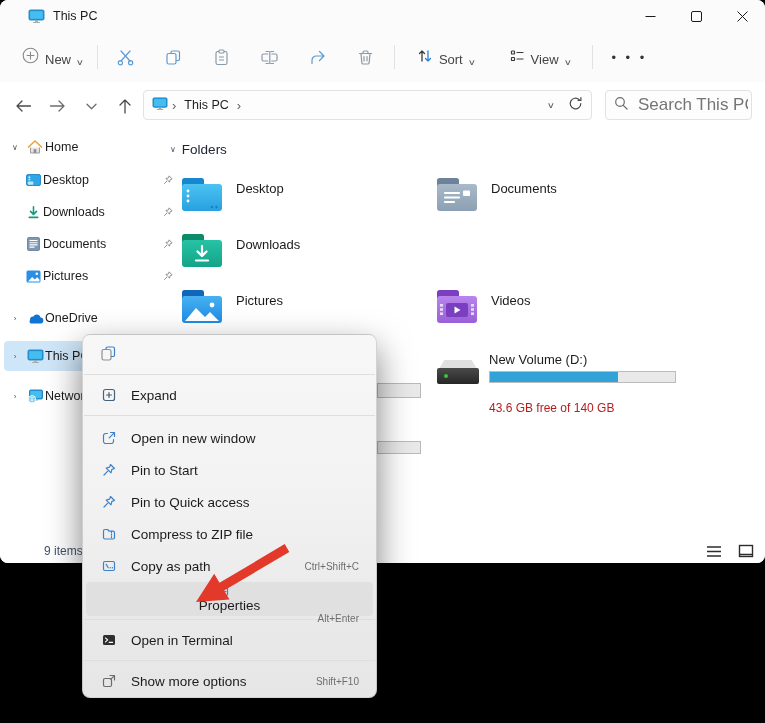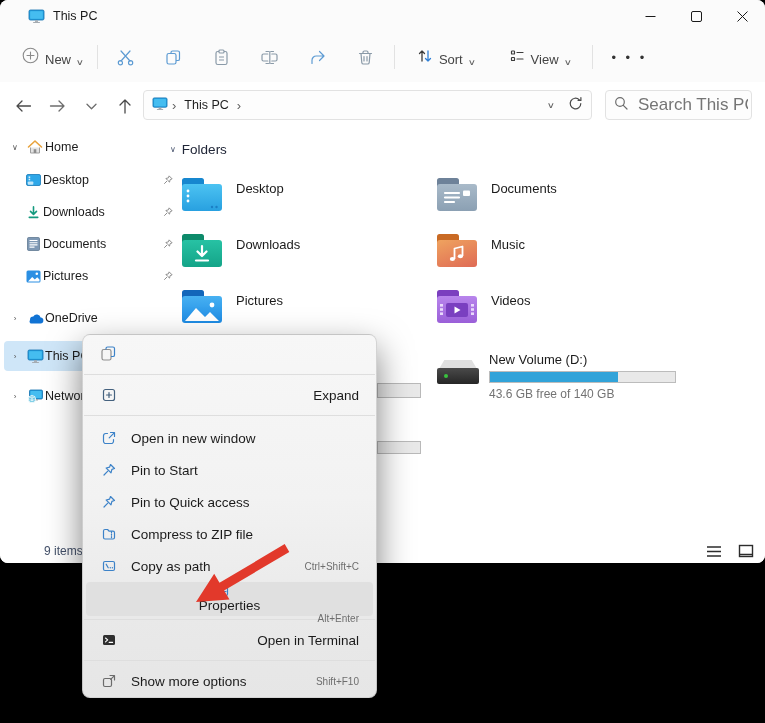--- a/index.html
+++ b/index.html
@@ -66,39 +66,39 @@
   .drive-ic{width:42px;height:30px;position:relative;flex:0 0 42px;margin-top:8px;}
   .drive-top{position:absolute;left:2px;top:0;width:38px;height:9px;background:#e0e0e0;
              clip-path:polygon(14% 0,86% 0,100% 100%,0 100%);}
   .drive-front{position:absolute;left:0;top:8px;width:42px;height:16px;border-radius:2px;
                background:linear-gradient(180deg,#4a4a4a,#262626);}
   .drive-led{position:absolute;left:7px;top:14px;width:4px;height:4px;border-radius:50%;background:#39c23e;}
   .drive-info{margin-left:10px;width:190px;}
   .drive-name{font-size:13px;color:#1b1b1b;}
   .usage{margin-top:4px;width:187px;height:12px;border:1px solid #bcbcbc;background:#e9e9e9;box-sizing:border-box;}
   .usage .fill{height:100%;background:#31a3d9;}
-  .drive-cap{margin-top:4px;font-size:12px;color:#737373;white-space:nowrap;}
+  .drive-cap{margin-top:18px;font-size:12px;color:#b91c1c;white-space:nowrap;}
   .partialbar{position:absolute;border:1px solid #b9b9b9;background:#e9e9e9;box-sizing:border-box;}
   
   .statusbar{position:absolute;left:0;right:0;bottom:0;height:24px;background:#fff;
              display:flex;align-items:center;}
   .scount{margin-left:44px;font-size:12px;color:#44516a;}
   .ssep{width:1px;height:12px;background:#d8d8d8;margin-left:12px;}
   .sviews{margin-left:auto;margin-right:8px;display:flex;gap:10px;}
   .svbtn{width:22px;height:18px;display:flex;align-items:center;justify-content:center;}
   
   .menu{position:absolute;left:82px;top:334px;width:295px;height:364px;border-radius:8px;
         background:linear-gradient(180deg,#f7f7f7 0%,#f2f2f2 45%,#e9e9e9 78%,#e6e6e6 100%);
         border:1px solid rgba(0,0,0,.14);box-shadow:0 14px 34px rgba(0,0,0,.5);
         box-sizing:border-box;padding-top:2px;z-index:10;}
   .m-iconrow{height:36px;display:flex;align-items:center;padding-left:16px;}
   .m-sep{height:1px;background:#dedede;margin:1px 1px;}
   .m-item{height:32px;display:flex;align-items:center;padding:0 14px;margin:0 3px;border-radius:4px;
           font-size:13.5px;color:#1b1b1b;}
-  .m-item.tall{height:38px;justify-content:space-between;}
+  .m-item.tall{height:38px;}
   .m-item.hl{background:#e0e0e0;height:34px;flex-direction:column;}
   .m-ic{width:17px;display:flex;justify-content:center;margin-right:14px;}
   .m-short{margin-left:auto;font-size:10px;color:#6e6e6e;}
   .m-gap{height:5px;}
   
   .arrow-svg{position:absolute;left:0;top:0;z-index:30;pointer-events:none;}
 </style>
 </head>
 <body>
 
@@ -400,32 +400,20 @@
         <div class="folder f-downloads">
           <div class="tab"></div>
             <div class="fbody"></div>
           <svg class="glyph" width="40" height="27" fill="none" stroke="#fff" stroke-width="2.2" stroke-linecap="round" stroke-linejoin="round">
               <path d="M20 6v9M15.5 11.5 20 16l4.5-4.5"></path>
               <path d="M14 20.5h12"></path>
             </svg>
         </div>
         <span class="tlabel">Downloads</span>
       </div>
-      <div class="tile" style="left:269px;top:104px">
-        <div class="folder f-music">
-          <div class="tab"></div>
-            <div class="fbody"></div>
-          <svg class="glyph" width="40" height="27">
-              <path d="M17.5 19V8.5l8-2V16" fill="none" stroke="#fff" stroke-width="1.8" stroke-linejoin="round"></path>
-              <ellipse cx="15.4" cy="19" rx="2.6" ry="2" fill="#fff"></ellipse>
-              <ellipse cx="23.4" cy="16.2" rx="2.6" ry="2" fill="#fff"></ellipse>
-            </svg>
-        </div>
-        <span class="tlabel">Music</span>
-      </div>
 
       <div class="tile" style="left:14px;top:160px">
         <div class="folder f-pictures">
           <div class="tab"></div>
             <div class="fbody"></div>
           <svg class="glyph" width="40" height="27">
               <path d="M3 25 14 12l9 9 5-5 9 9H3z" fill="#fff"></path>
               <circle cx="30" cy="9" r="2.4" fill="#fff"></circle>
             </svg>
         </div>

